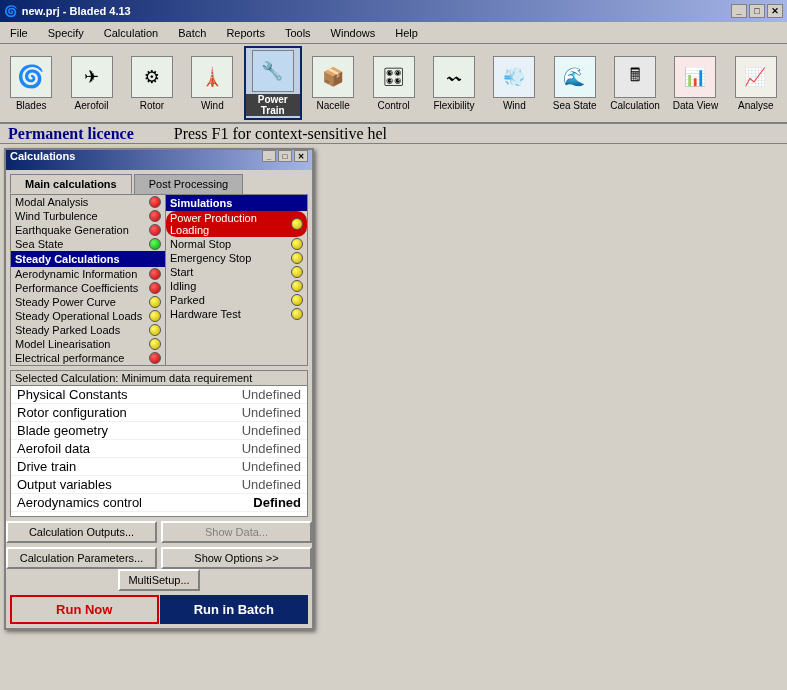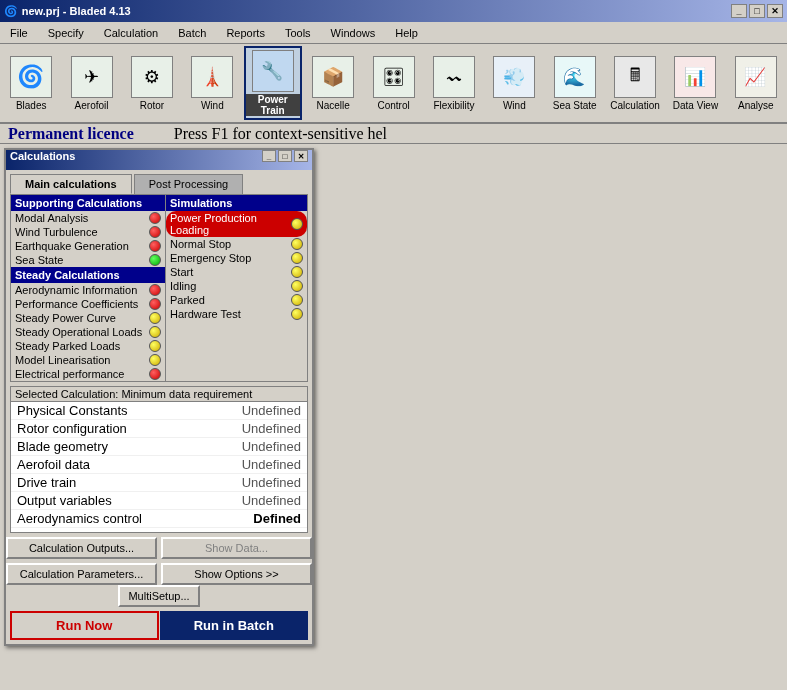--- a/index.html
+++ b/index.html
@@ -409,21 +409,20 @@
     </div>
 
     <div class="tab-bar">
       <div class="tab active">Main calculations</div>
       <div class="tab">Post Processing</div>
     </div>
 
     <div class="content">
 
       <div class="left-panel">
-        <div class="section-header">Supporting Calculations</div>
         <div class="calc-item">
           <span>Modal Analysis</span>
           <div class="status-dot dot-red"></div>
         </div>
         <div class="calc-item">
           <span>Wind Turbulence</span>
           <div class="status-dot dot-red"></div>
         </div>
         <div class="calc-item">
           <span>Earthquake Generation</span>

